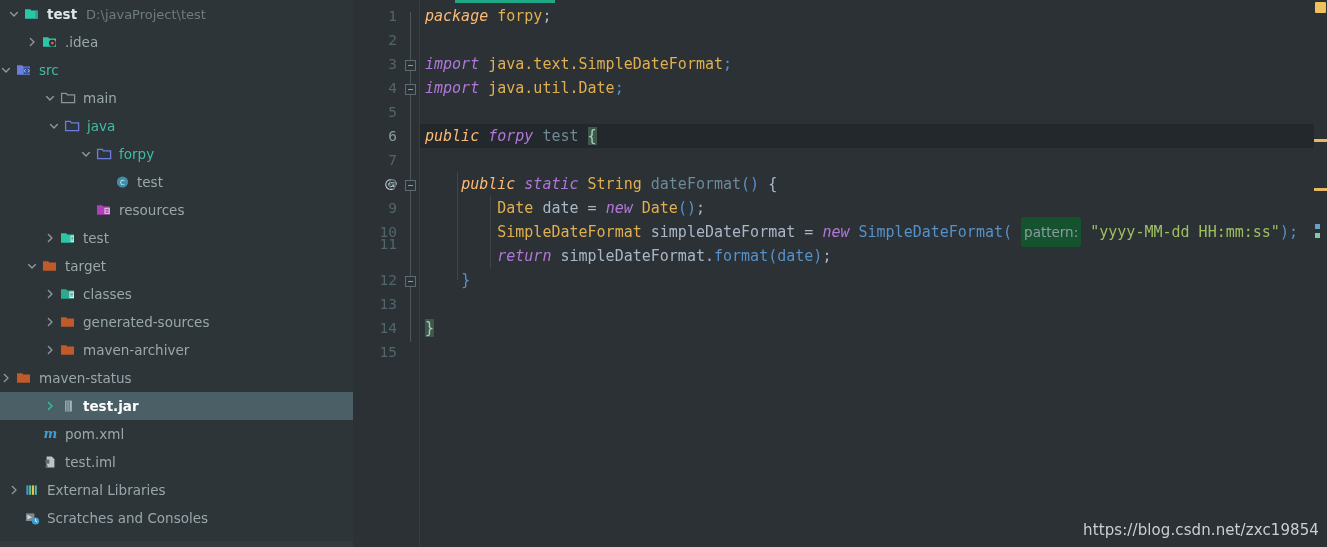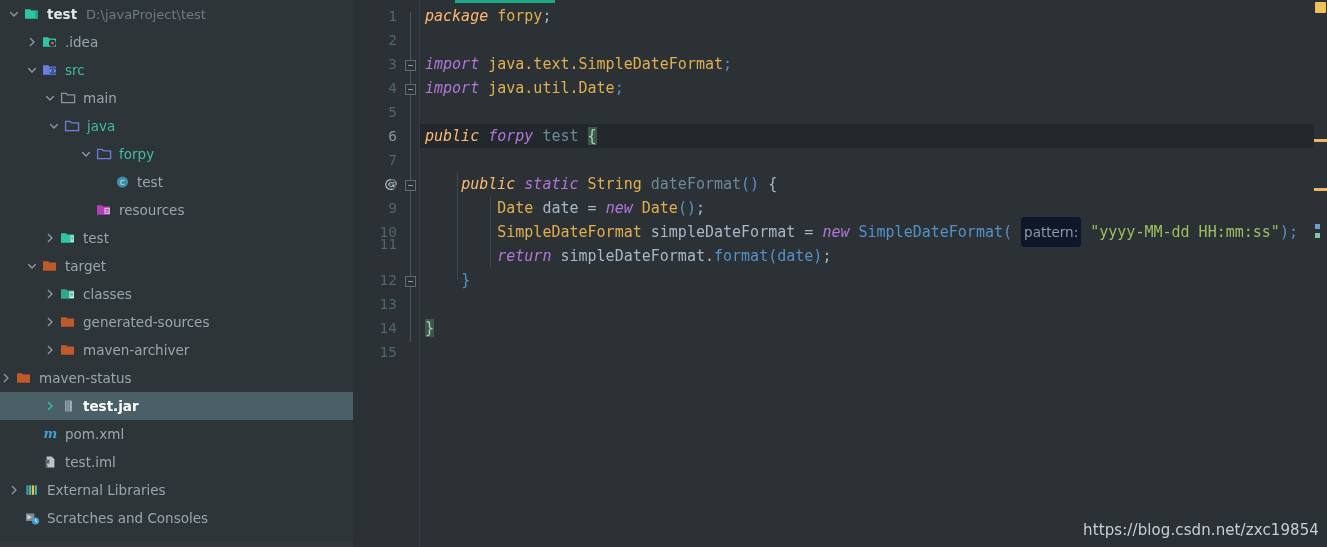--- a/index.html
+++ b/index.html
@@ -133,21 +133,21 @@
   .cls  { color: #6d8a96; }
   .str  { color: #9fbf60; }
   .fn   { color: #5691c8; }
   .plain{ color: #a9b7c6; }
   .punct{ color: #a9b7c6; }
   .brace-match {
     background: #3f584a;
     color: #9fd3c0;
   }
   .inlay {
-    background: #0f172a;
+    background: #14532d;
     color: #8c9ba3;
     border-radius: 3px;
     padding: 7px 3px;
     font-size: 13.5px;
     font-family: "DejaVu Sans", sans-serif;
   }
   .fold-marker {
     position: absolute;
     width: 11px; height: 11px;
     border: 1px solid #5d6b72;
@@ -251,21 +251,21 @@
           </span>
           <span class="node-icon">
             <svg width="17" height="16" viewBox="0 0 17 16" xmlns="http://www.w3.org/2000/svg">
               <path d="M1 3.2h5.2l1.1 1.4H14v8.2H1z" fill="#2ec4a6"></path>
               <circle cx="10.3" cy="9.1" r="3.4" fill="#2b2b2b"></circle>
               <circle cx="10.3" cy="9.1" r="1.5" fill="#e8534f"></circle>
             </svg>
           </span>
           <span class="node-label dim">.idea</span>
         </div>
-        <div class="tree-row" style="padding-left: 26px;">
+        <div class="tree-row" style="">
           <span class="arrow">
             <svg width="12" height="12" viewBox="0 0 12 12">
               <path d="M2.6 4.4 6 8l3.4-3.6" stroke="#8b979e" stroke-width="1.4" fill="none" stroke-linecap="round" stroke-linejoin="round"></path>
             </svg>
           </span>
           <span class="node-icon">
             <svg width="17" height="16" viewBox="0 0 17 16" xmlns="http://www.w3.org/2000/svg">
               <path d="M1 3.2h5.2l1.1 1.4H14v8.2H1z" fill="#6c7ee0"></path>
               <rect x="7.6" y="5.6" width="6.4" height="6.4" rx="1" fill="#3b4a9e"></rect>
               <path d="M9.6 7.2 8.3 8.8l1.3 1.6M12 7.2l1.3 1.6L12 10.4" stroke="#9fe8d8" stroke-width="0.9" fill="none"></path>

